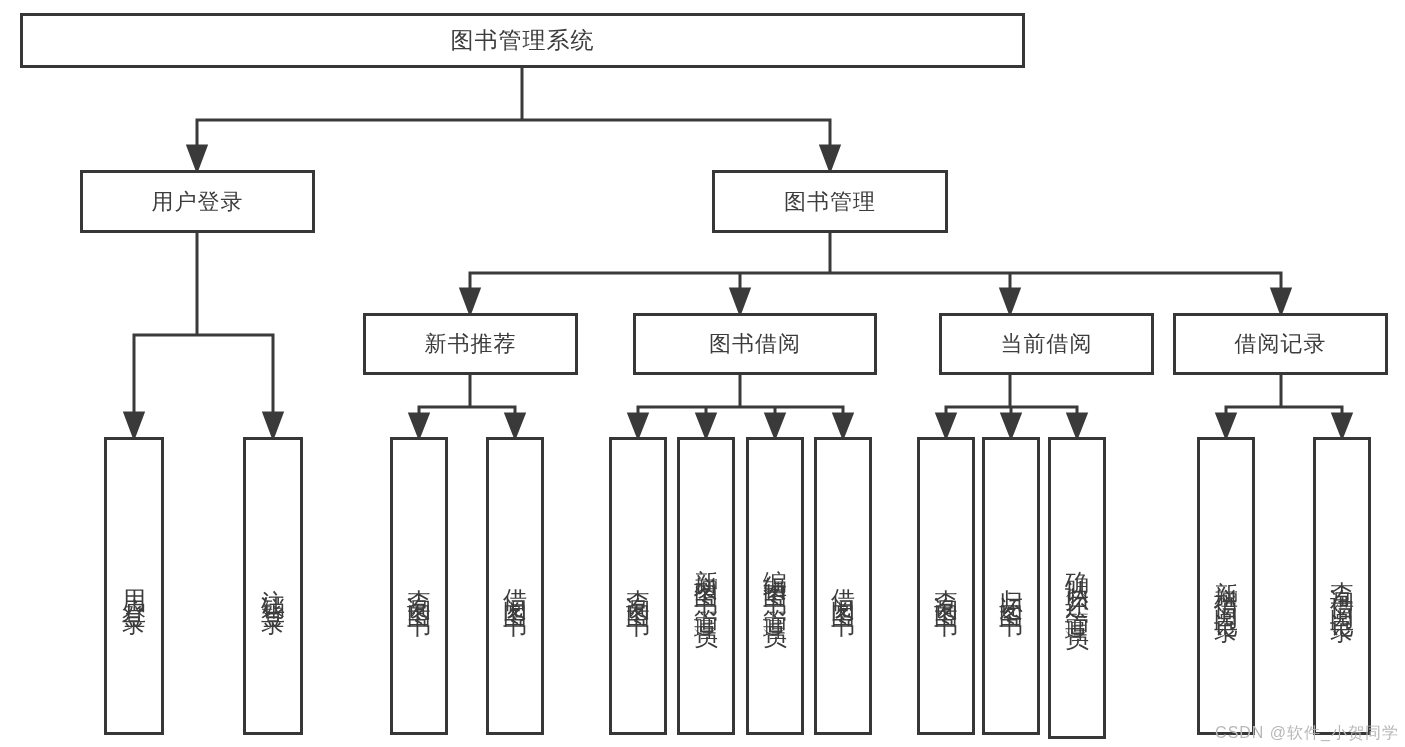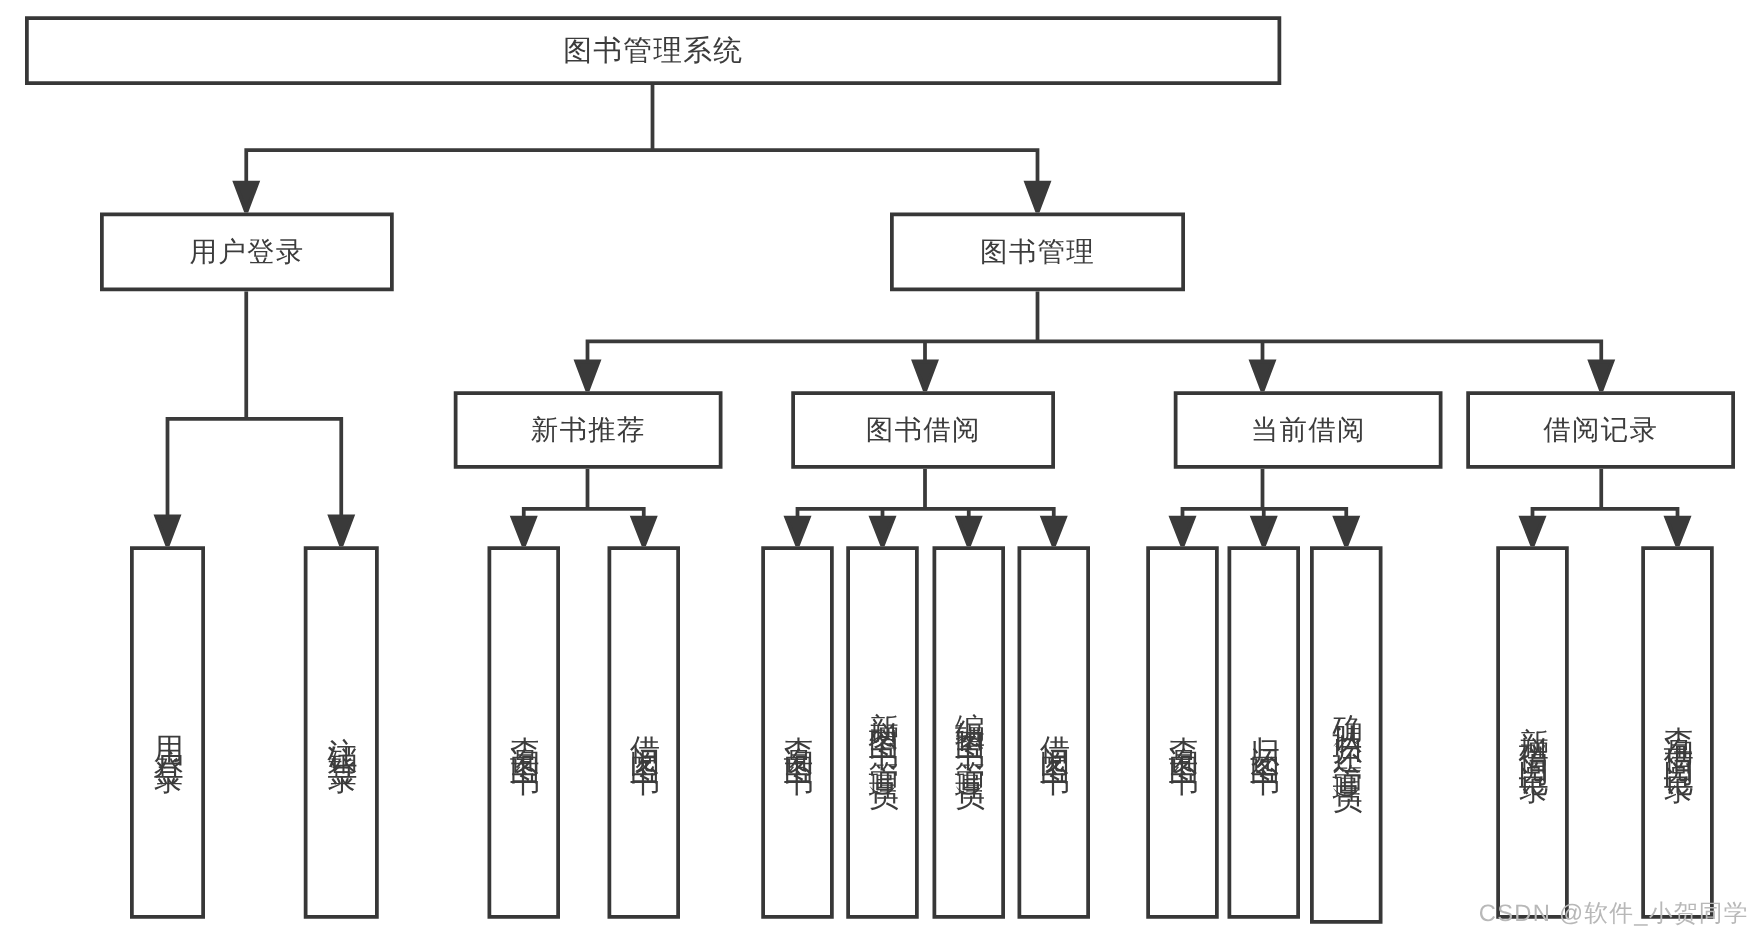--- a/index.html
+++ b/index.html
@@ -18,21 +18,21 @@
   .vnode{
     position:absolute;box-sizing:border-box;border:3px solid #373737;background:#ffffff;
     display:flex;align-items:center;justify-content:center;z-index:1;color:#3c3c3c;
   }
   .vnode .vlbl{
     writing-mode:vertical-rl;text-orientation:mixed;
     font-size:24px;letter-spacing:8px;line-height:1;white-space:nowrap;
   }
   .watermark{
     position:absolute;right:6px;bottom:3px;z-index:3;
-    font-size:19px;color:#b8b8b8;letter-spacing:1px;white-space:nowrap;
+    font-size:16px;color:#b8b8b8;letter-spacing:1px;white-space:nowrap;
   }
 </style>
 </head>
 <body>
 
 <div class="stage">
 
   <svg class="connector-layer" width="1405" height="747" viewBox="0 0 1405 747">
     <g stroke="#3a3a3a" stroke-width="3" fill="#3a3a3a">
 
@@ -92,21 +92,21 @@
   <div class="hnode" style="left:80px;top:170px;width:235px;height:63px;">
     <span class="lbl">用户登录</span>
   </div>
   <div class="hnode" style="left:712px;top:170px;width:236px;height:63px;">
     <span class="lbl">图书管理</span>
   </div>
 
   <div class="hnode" style="left:363px;top:313px;width:215px;height:62px;">
     <span class="lbl">新书推荐</span>
   </div>
-  <div class="hnode" style="left:633px;top:313px;width:211px;height:62px;text-align:right;">
+  <div class="hnode" style="left:633px;top:313px;width:244px;height:62px;text-align:right;">
     <span class="lbl">图书借阅</span>
   </div>
   <div class="hnode" style="left:903px;top:313px;width:215px;height:62px;margin-left:36px;">
     <span class="lbl">当前借阅</span>
   </div>
   <div class="hnode" style="left:1173px;top:313px;width:215px;height:62px;">
     <span class="lbl">借阅记录</span>
   </div>
 
   <div class="vnode" style="left:104px;top:437px;width:60px;height:298px;">

